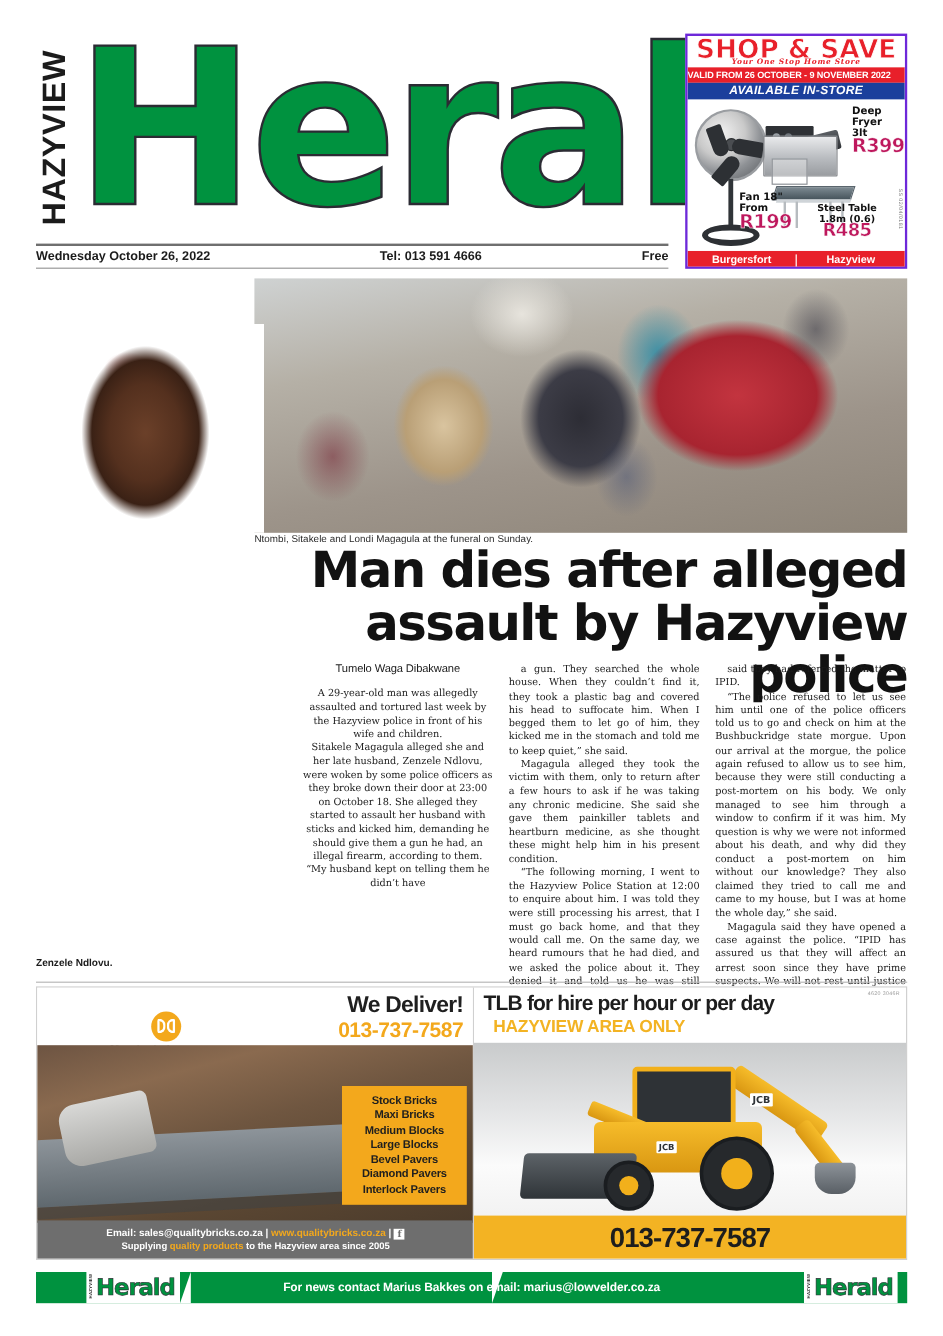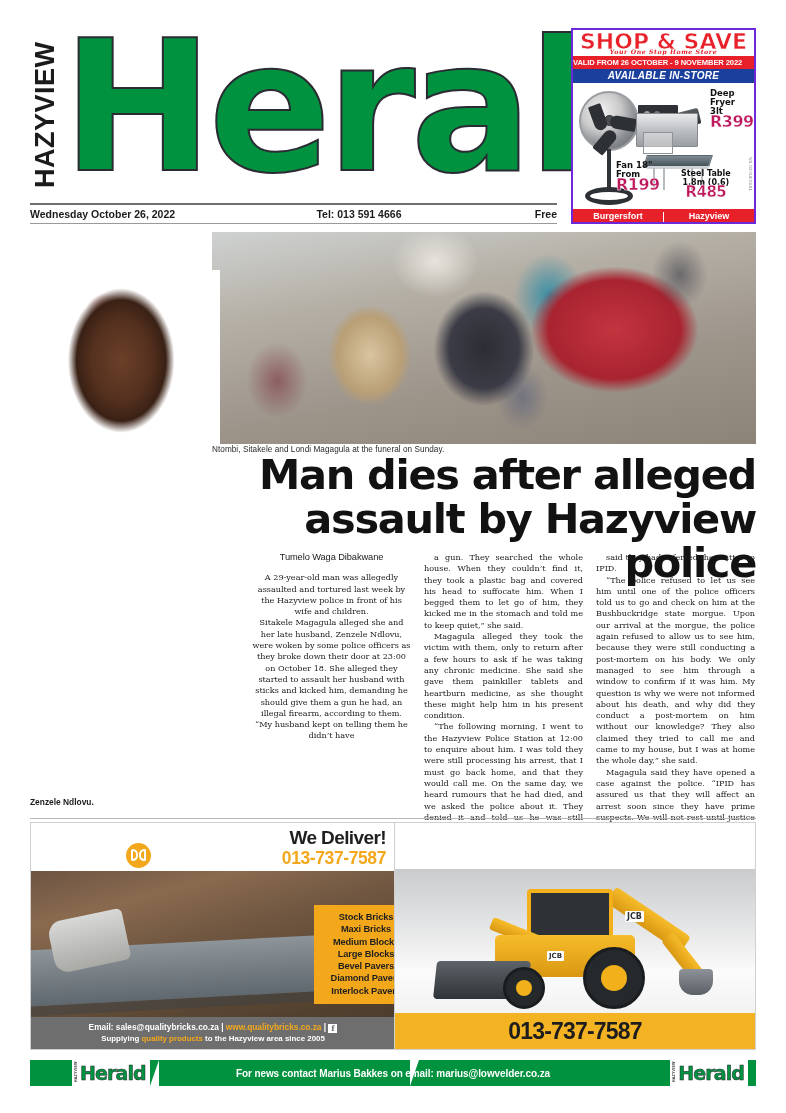--- a/index.html
+++ b/index.html
@@ -369,21 +369,20 @@
   .qb-deliver {
     position: absolute; right: 8px; top: 4px; text-align: right;
   }
   .qb-deliver .d1 { font-size: 19px; font-weight: bold; color: #1f1f1f; letter-spacing: -0.6px; line-height: 21px;}
   .qb-deliver .d2 { font-size: 17.5px; font-weight: bold; color: #f3a81c; letter-spacing: -0.4px; line-height: 20px;}
   .qb-photo {
     position: absolute; left: 0; top: 48px; width: 364px; height: 148px;
     background:
       linear-gradient(165deg, #6d5442 0%, #8a6a4f 22%, #6f5640 45%, #5b4733 70%, #4b3b2b 100%);
     overflow: hidden;
-    padding-left: 29px;
   }
   .qb-photo:before {
     content:""; position:absolute; left:-10px; top:72px; width:300px; height:56px;
     background: linear-gradient(#8d949a, #5f686e);
     transform: rotate(-3deg);
     box-shadow: 0 10px 0 rgba(60,66,70,0.5);
   }
   .qb-photo:after {
     content:""; position:absolute; left:20px; top:44px; width:76px; height:52px;
     background: linear-gradient(#d8d8d6, #a9a9a6);
@@ -697,20 +696,25 @@
           <div>Interlock Pavers</div>
         </div>
       </div>
       <div class="qb-foot">
         <div class="f1"><span>Email: sales@qualitybricks.co.za | </span><span class="amber">www.qualitybricks.co.za</span><span> | </span><span class="fb-icon">f</span></div>
         <div class="f2"><span>Supplying </span><span class="amber">quality products</span><span> to the Hazyview area since 2005</span></div>
       </div>
     </div>
 
     <div class="ad-tlb">
+      <div class="tlb-head">
+        <div class="tlb-code">4620 3046R</div>
+        <div class="tlb-h1">TLB for hire per hour or per day</div>
+        <div class="tlb-h2">HAZYVIEW AREA ONLY</div>
+      </div>
       <div class="tlb-photo">
         <div class="jcb">
           <div class="jcb-arm"></div>
           <div class="jcb-arm2"></div>
           <div class="jcb-bucket"></div>
           <div class="jcb-cab"></div>
           <div class="jcb-loaderarm"></div>
           <div class="jcb-body"></div>
           <div class="jcb-loader"></div>
           <div class="jcb-wheel-r"></div>

